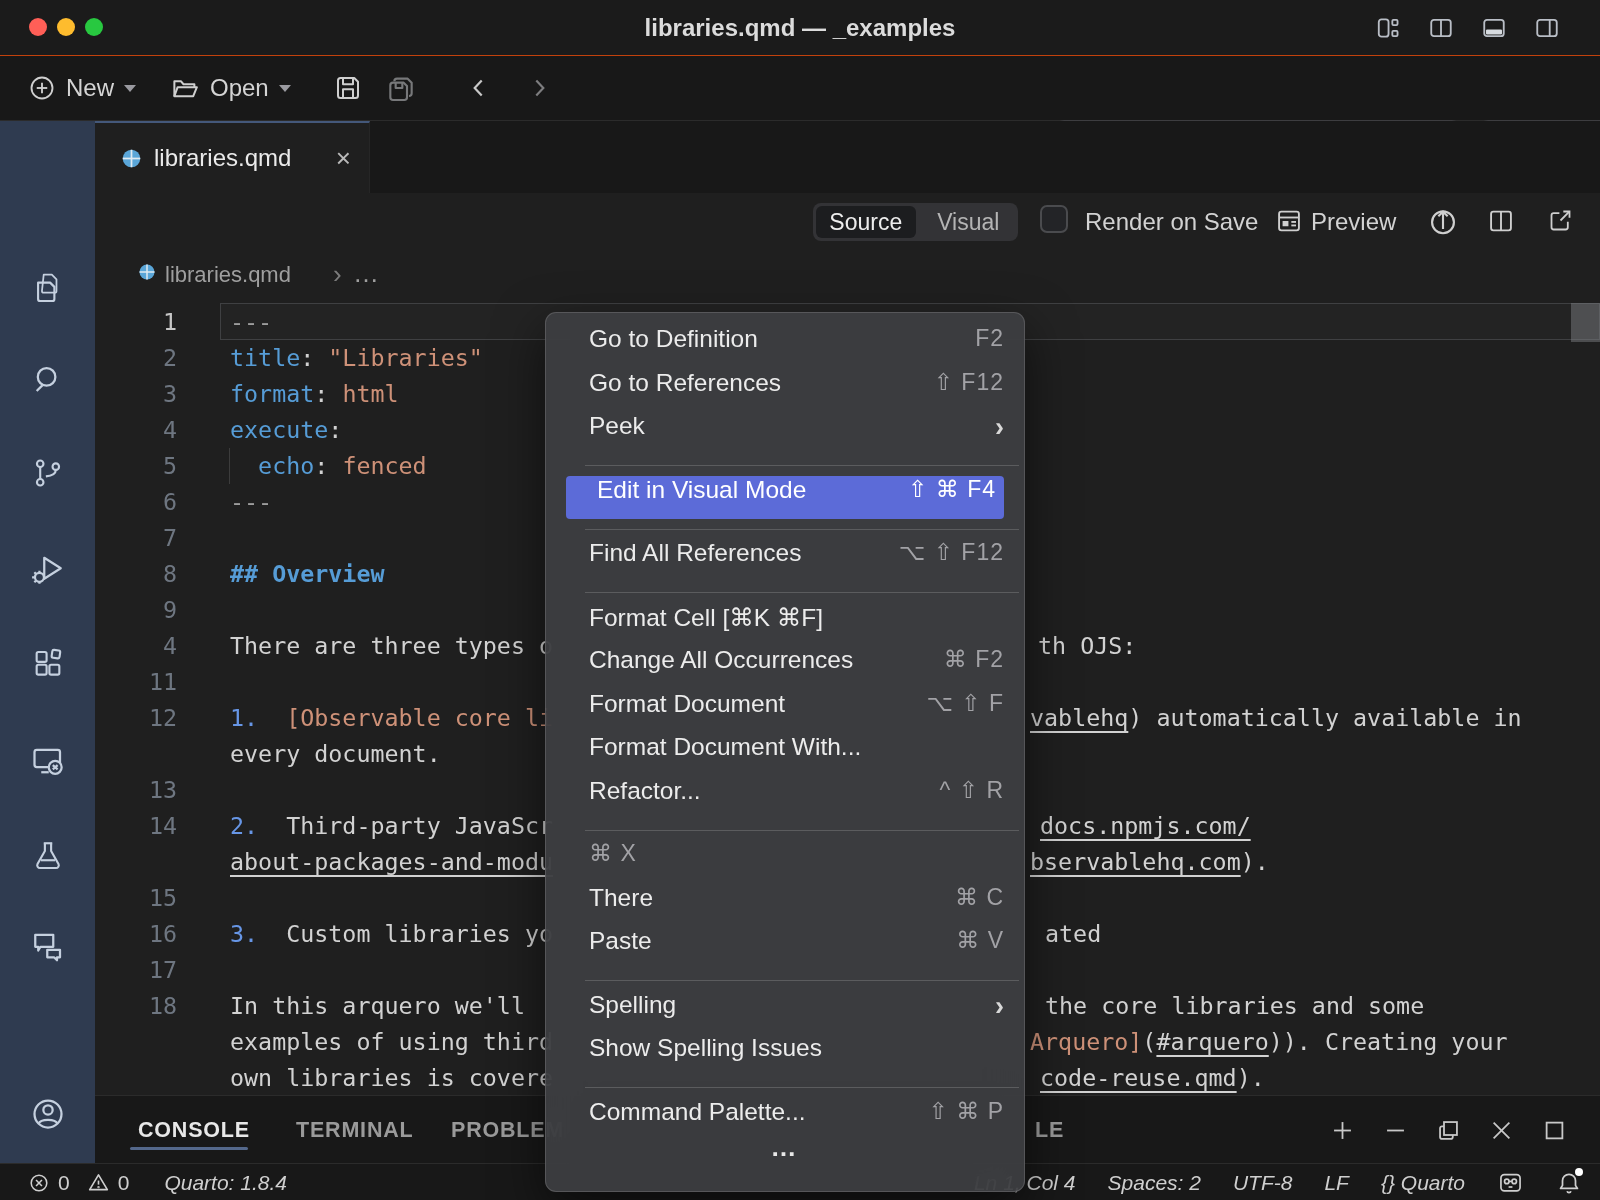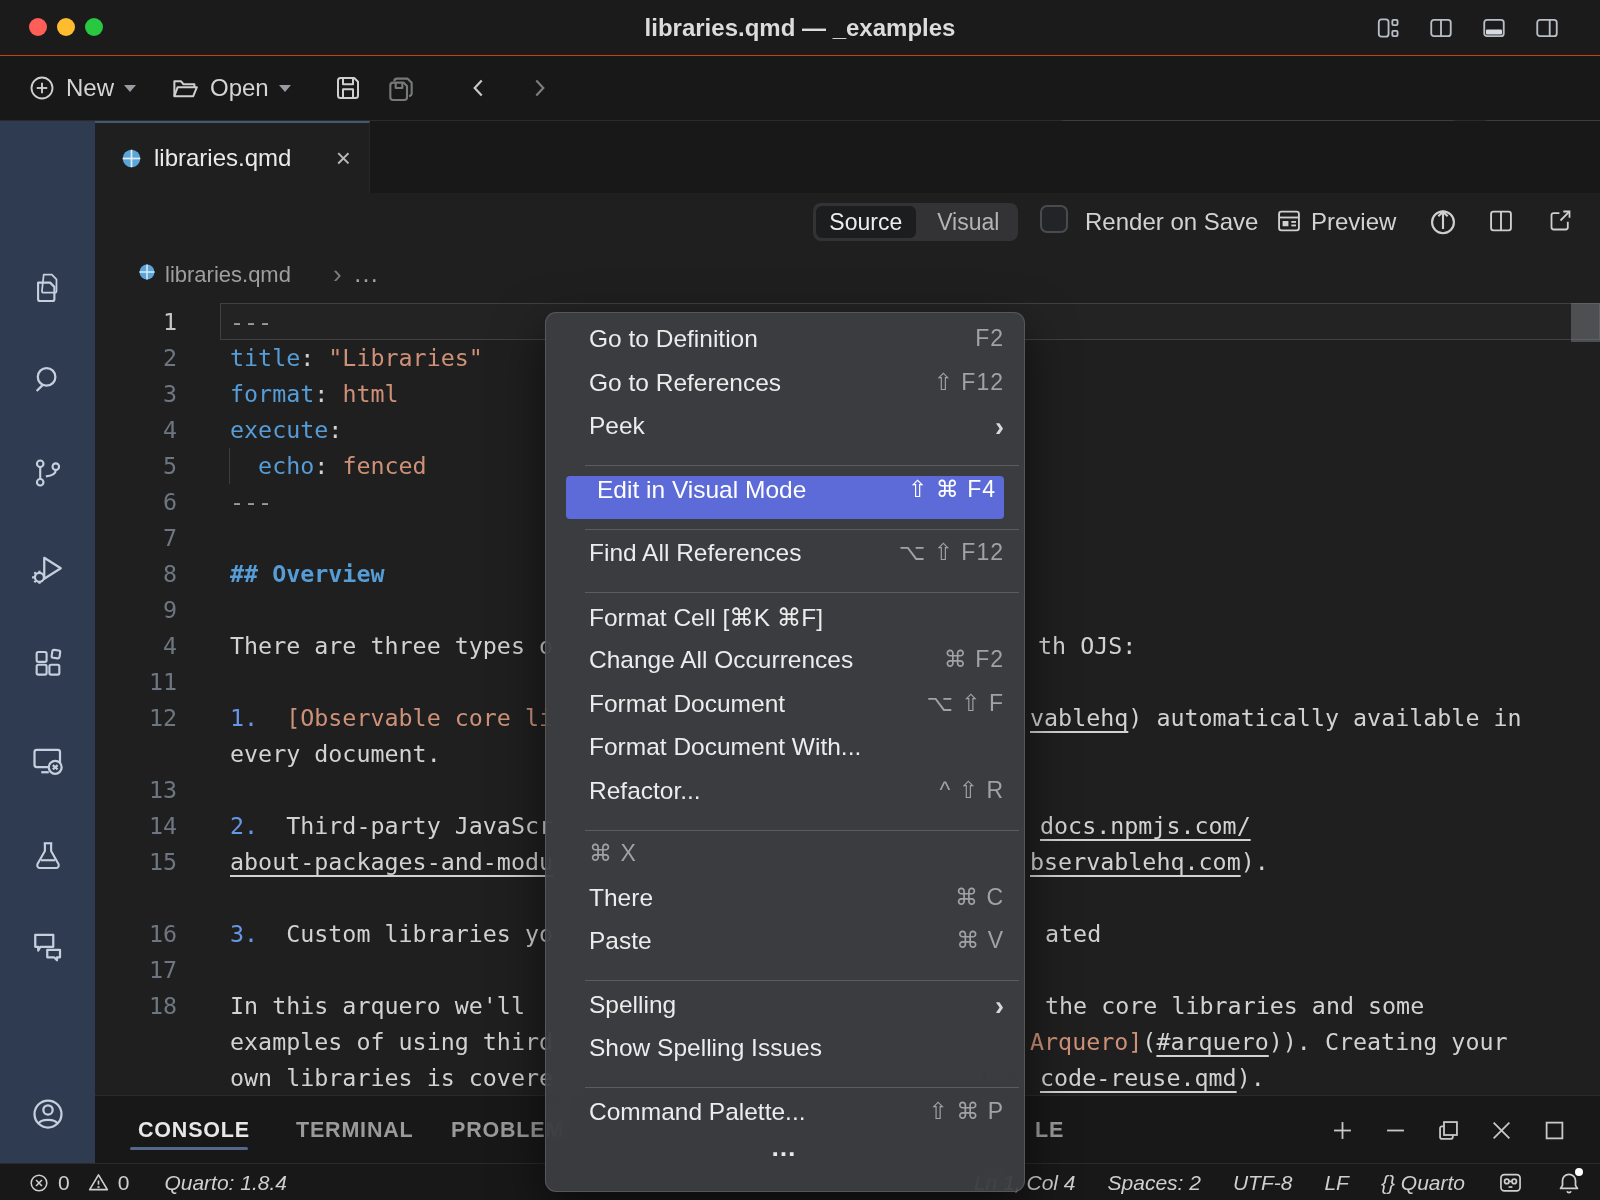--- a/index.html
+++ b/index.html
@@ -381,21 +381,21 @@
       <div class="lnum" style="top: 736px;"></div>
       <div class="crow" style="left: 230px; top: 736px;"><span class="tk-plain">every document.</span></div>
       <div class="lnum" style="top: 772px;">13</div>
       <div class="crow" style="left: 230px; top: 772px;"></div>
       <div class="lnum" style="top: 808px;">14</div>
       <div class="crow" style="left: 230px; top: 808px;"><span class="tk-marker">2.</span><span class="tk-plain">  </span><span class="tk-plain">Third-party JavaScr</span></div>
       <div class="crow" style="left: 1040px; top: 808px;"><span class="tk-plain u">docs.npmjs.com/</span></div>
       <div class="lnum" style="top: 844px;"></div>
       <div class="crow" style="left: 230px; top: 844px;"><span class="tk-plain u">about-packages-and-modu</span></div>
       <div class="crow" style="left: 1030px; top: 844px;"><span class="tk-plain u">bservablehq.com</span><span class="tk-plain">).</span></div>
-      <div class="lnum" style="top: 844px; text-align: right;">15</div>
+      <div class="lnum" style="top: 880px; text-align: right;">15</div>
       <div class="crow" style="left: 230px; top: 880px;"></div>
       <div class="lnum" style="top: 916px;">16</div>
       <div class="crow" style="left: 230px; top: 916px;"><span class="tk-marker">3.</span><span class="tk-plain">  </span><span class="tk-plain">Custom libraries yo</span></div>
       <div class="crow" style="left: 1045px; top: 916px;"><span class="tk-plain">ated</span></div>
       <div class="lnum" style="top: 952px;">17</div>
       <div class="crow" style="left: 230px; top: 952px;"></div>
       <div class="lnum" style="top: 988px;">18</div>
       <div class="crow" style="left: 230px; top: 988px;"><span class="tk-plain">In this arquero we'll </span></div>
       <div class="crow" style="left: 1045px; top: 988px;"><span class="tk-plain">the core libraries and some</span></div>
       <div class="lnum" style="top: 1024px;"></div>

